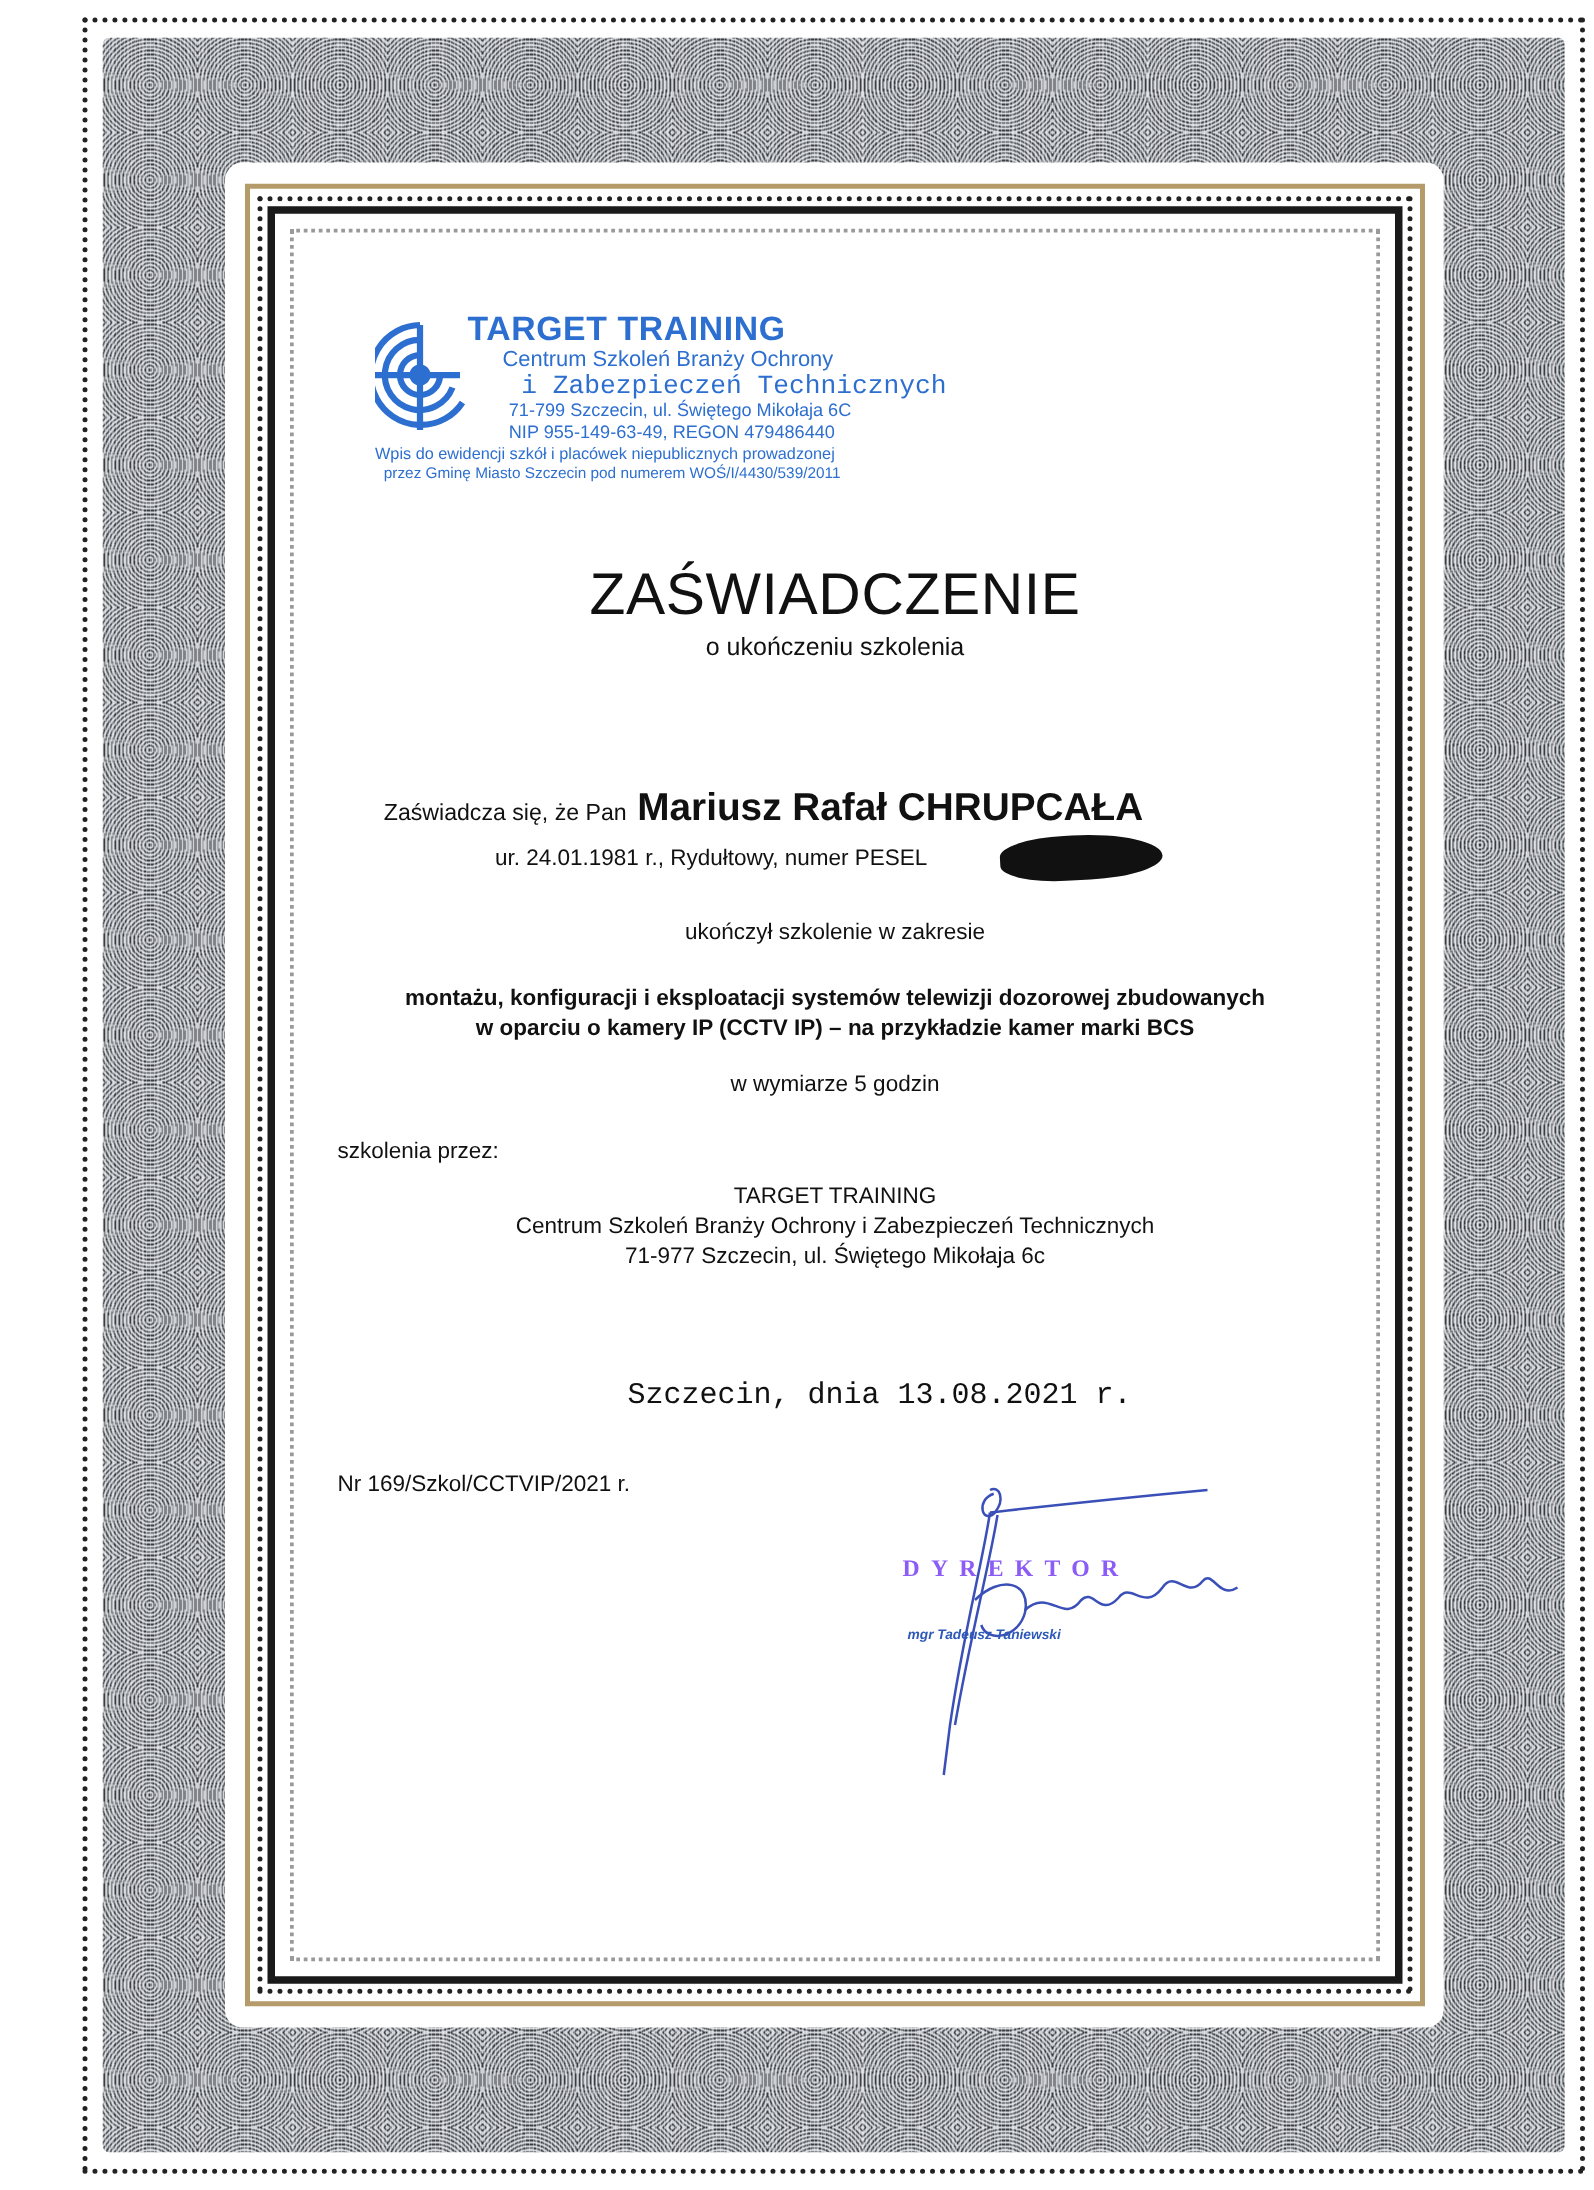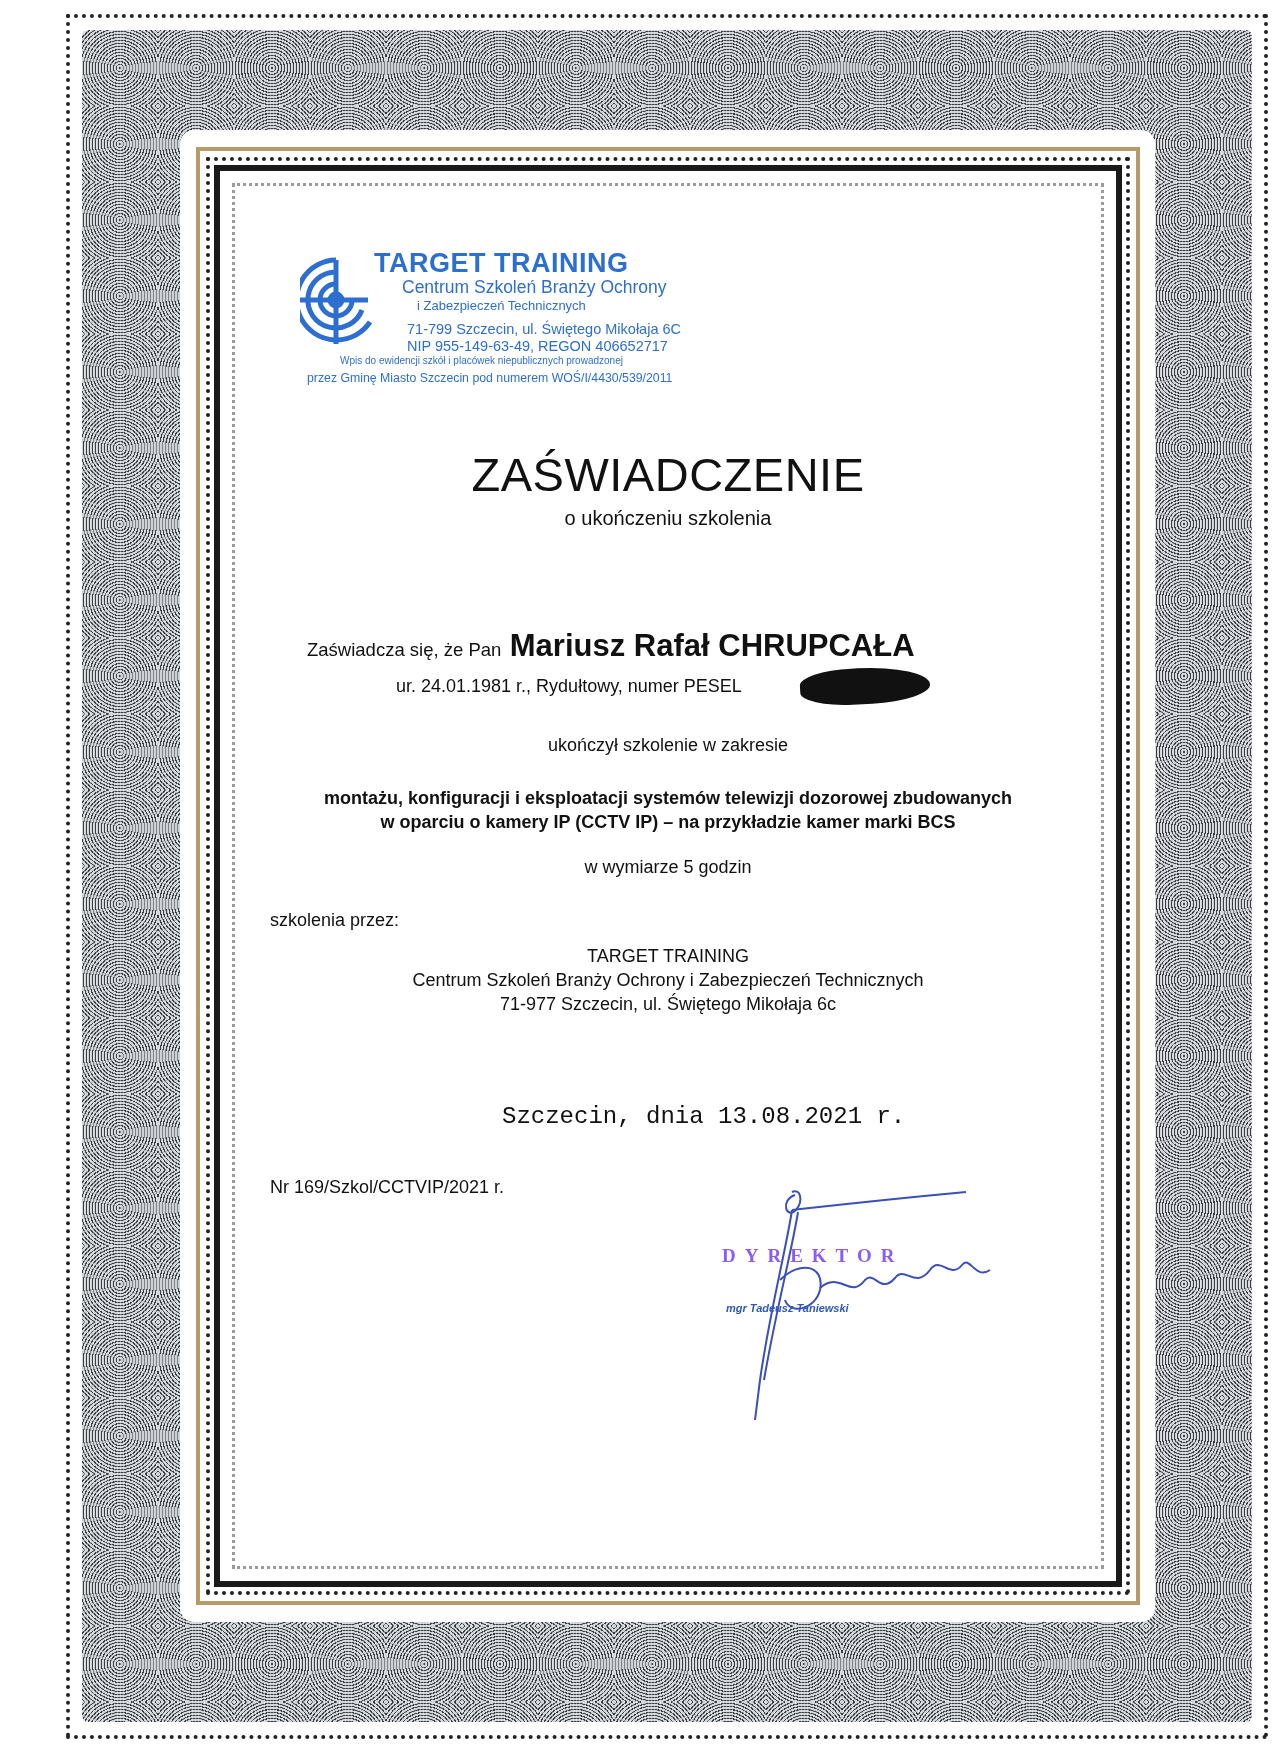--- a/index.html
+++ b/index.html
@@ -23,24 +23,24 @@
   .gold-frame { position: absolute; left: 196px; top: 147px; width: 944px; height: 1458px; border: 4px solid #b59a6a; box-sizing: border-box; }
   .dot-frame { position: absolute; left: 206px; top: 157px; width: 924px; height: 1438px; border: 4px dotted #222; box-sizing: border-box; }
   .black-frame { position: absolute; left: 214px; top: 165px; width: 908px; height: 1422px; border: 6px solid #1a1a1a; box-sizing: border-box; }
   .grey-dot-frame { position: absolute; left: 232px; top: 183px; width: 872px; height: 1386px; border: 3px dotted #9a9a9a; box-sizing: border-box; }
 
   .logo { position: absolute; left: 300px; top: 248px; width: 430px; height: 140px; color: #2d6fd0; }
   .logo svg { position: absolute; left: 0; top: 4px; }
   .logo-title { position: absolute; left: 74px; top: 0; font-size: 27px; font-weight: bold; letter-spacing: 0.5px; white-space: nowrap; }
   .logo-line { position: absolute; white-space: nowrap; }
   .l1 { left: 102px; top: 29px; font-size: 17.5px; }
-  .l2 { left: 117px; top: 50px; font-size: 13px; }
+  .l2 { left: 117px; top: 50px; font-size: 21px; font-family: Liberation Mono, monospace; }
   .l3 { left: 107px; top: 73px; font-size: 14.5px; }
   .l4 { left: 107px; top: 90px; font-size: 14.5px; }
-  .l5 { left: 0px; top: 107px; font-size: 10px; margin-left: 40px; }
+  .l5 { left: 0px; top: 107px; font-size: 13px; }
   .l6 { left: 7px; top: 123px; font-size: 12.3px; }
 
   .title { position: absolute; left: 0; width: 1336px; top: 447px; text-align: center; font-size: 47px; letter-spacing: 0.5px; }
   .subtitle { position: absolute; left: 0; width: 1336px; top: 507px; text-align: center; font-size: 20px; }
 
   .recipient-line { position: absolute; left: 307px; top: 628px; white-space: nowrap; }
   .recipient-intro { font-size: 18.5px; }
   .recipient-name { font-size: 31px; font-weight: bold; margin-left: 4px; }
   .birth-line { position: absolute; left: 396px; top: 676px; font-size: 18px; white-space: nowrap; }
   .redaction { position: absolute; left: 800px; top: 668px; width: 130px; height: 36px; background: #111; border-radius: 40% 55% 45% 40%; transform: rotate(-3deg); }
@@ -80,21 +80,21 @@
       <path d="M36 32 A16 16 0 1 0 52 48"></path>
       <circle cx="36" cy="48" r="6"></circle>
       <line x1="36" y1="8" x2="36" y2="92"></line>
       <line x1="0" y1="48" x2="68" y2="48"></line>
     </g>
   </svg>
   <div class="logo-title">TARGET TRAINING</div>
   <div class="logo-line l1">Centrum Szkoleń Branży Ochrony</div>
   <div class="logo-line l2">i Zabezpieczeń Technicznych</div>
   <div class="logo-line l3">71-799 Szczecin, ul. Świętego Mikołaja 6C</div>
-  <div class="logo-line l4">NIP 955-149-63-49, REGON 406652717</div>
+  <div class="logo-line l4">NIP 955-149-63-49, REGON 479486440</div>
   <div class="logo-line l5">Wpis do ewidencji szkół i placówek niepublicznych prowadzonej</div>
   <div class="logo-line l6">przez Gminę Miasto Szczecin pod numerem WOŚ/I/4430/539/2011</div>
 </div>
 
 <div class="title">ZAŚWIADCZENIE</div>
 <div class="subtitle">o ukończeniu szkolenia</div>
 
 <div class="recipient-line">
   <span class="recipient-intro">Zaświadcza się, że Pan</span>
   <span class="recipient-name">Mariusz Rafał CHRUPCAŁA</span>

